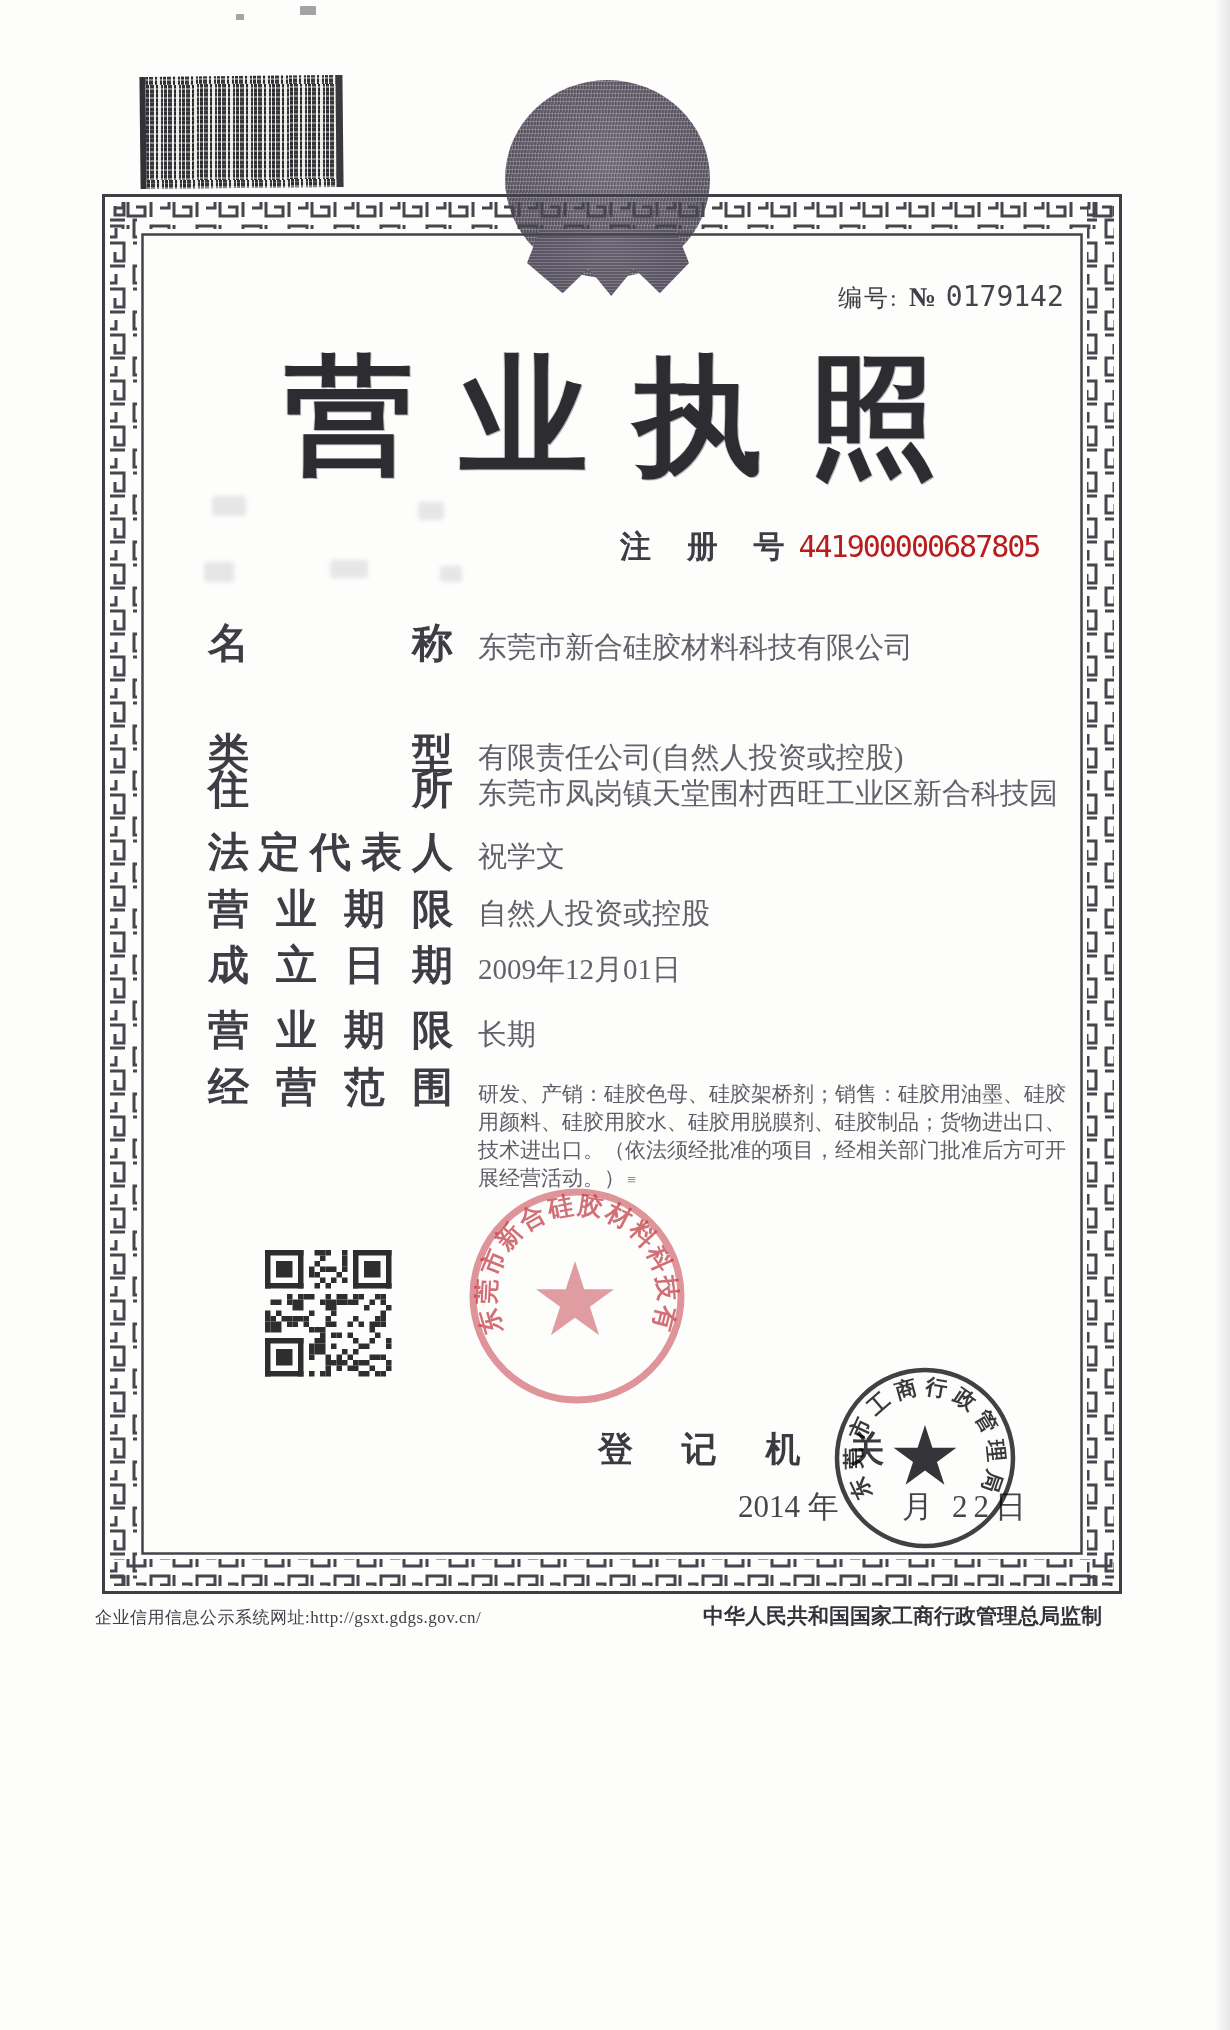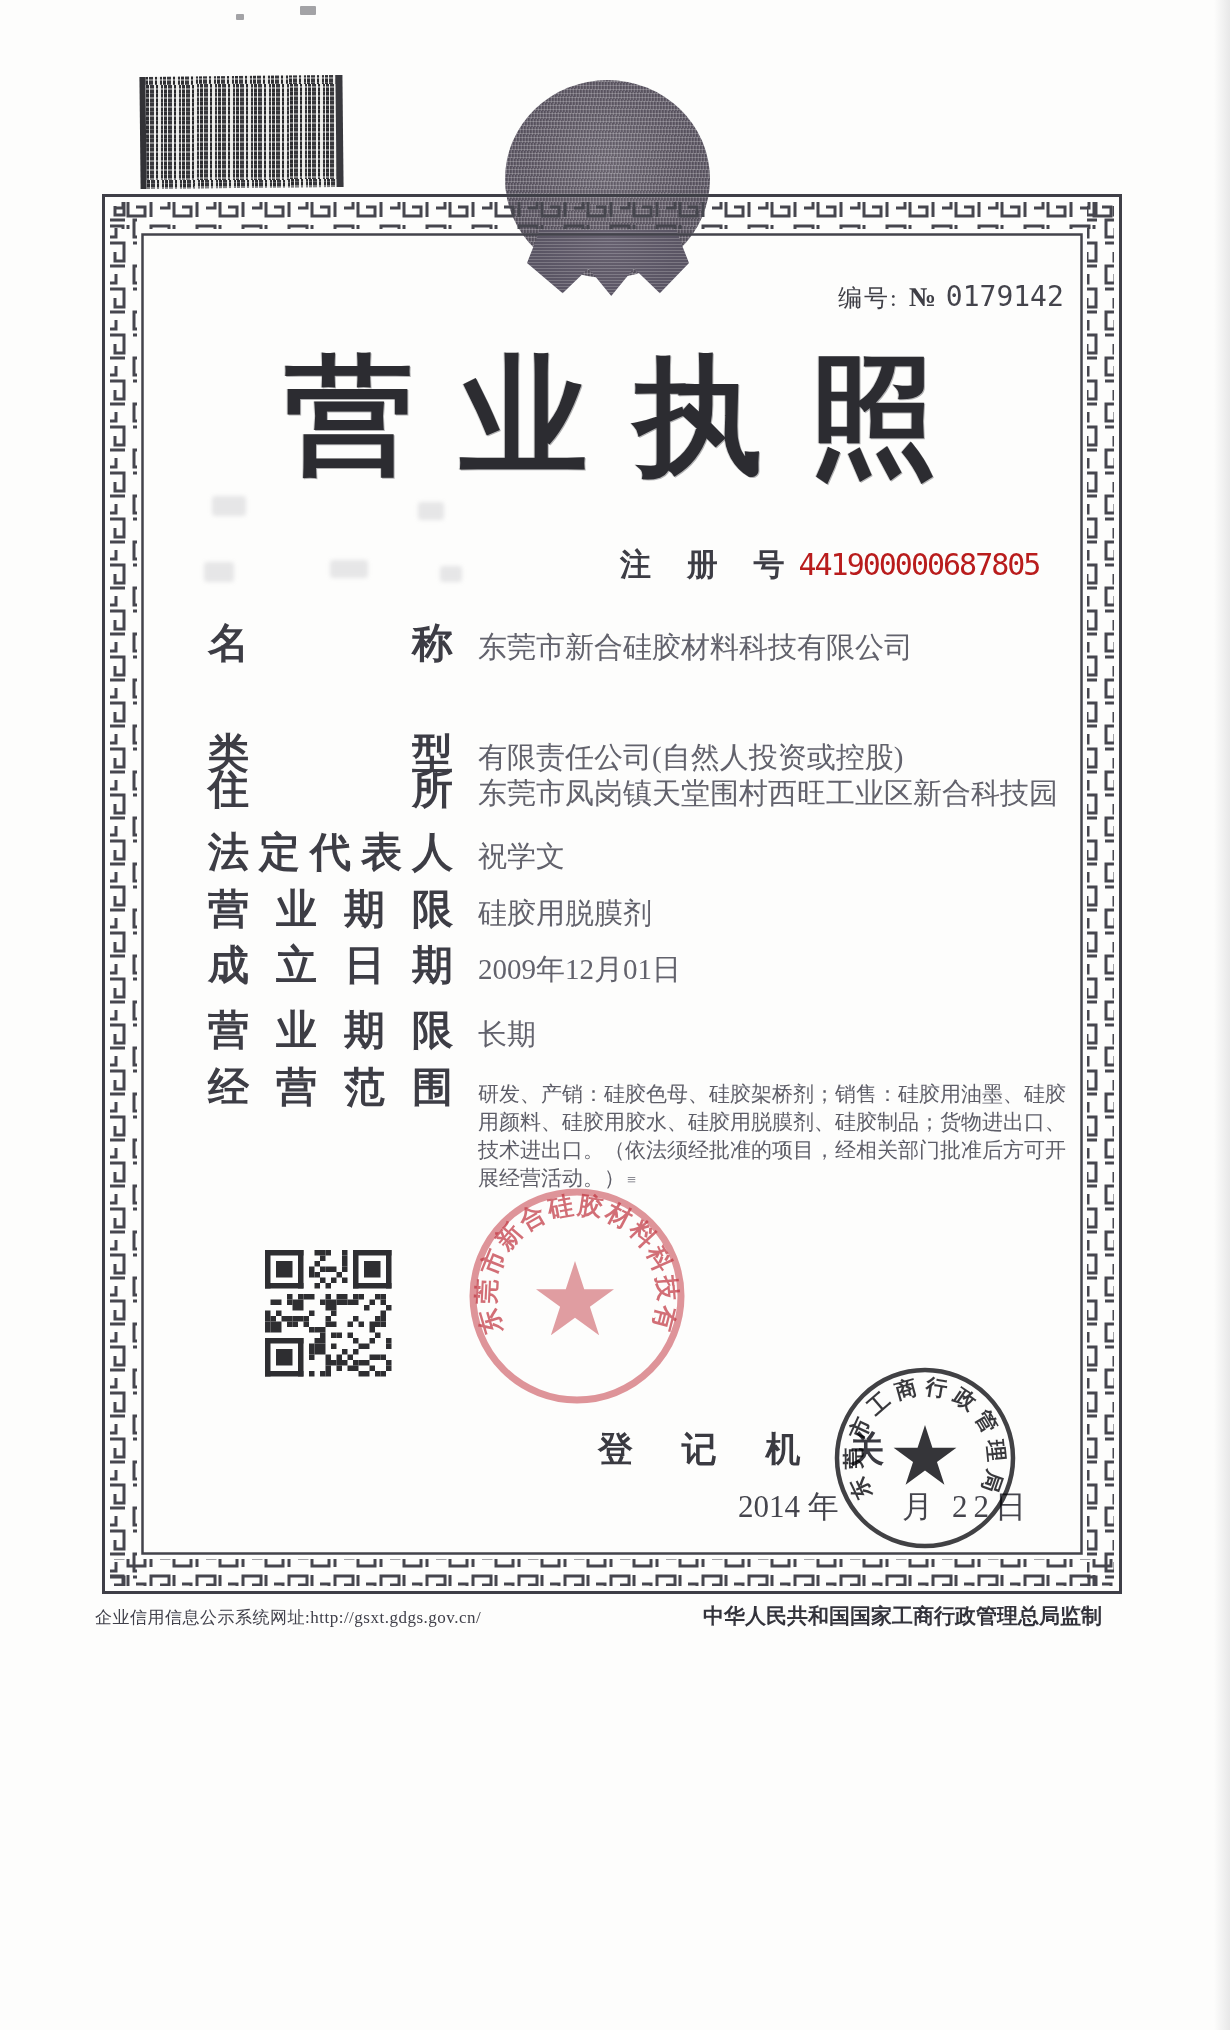--- a/index.html
+++ b/index.html
@@ -53,21 +53,21 @@
   .serial-mark{font-size:27px;font-weight:700;font-family:"Liberation Serif",serif;}
   .serial-number{font-size:28px;font-family:"DejaVu Sans Mono",monospace;letter-spacing:0px;color:#44444c;}
 
   .cert-title{left:285px;top:342px;width:652px;display:flex;justify-content:space-between;}
   .cert-title span{
     font-size:128px;line-height:1.15;font-weight:900;color:#2c2c31;
     font-family:"Liberation Sans",sans-serif;
     text-shadow:1px 1px 0 rgba(40,40,45,.35), -1px 0 0 rgba(40,40,45,.2);
   }
 
-  .regno-line{left:620px;top:544px;display:flex;align-items:baseline;}
+  .regno-line{left:620px;top:526px;display:flex;align-items:baseline;}
   .regno-label{font-size:31px;font-weight:600;letter-spacing:14px;color:#3d3d45;font-family:"Liberation Serif",serif;}
   .regno-number{font-size:30px;font-family:"DejaVu Sans Mono",monospace;letter-spacing:-2px;color:#b91c1c;}
 
   
   .field-row{left:208px;display:flex;align-items:baseline;}
   .field-label{
     display:inline-block;width:245px;flex:none;
     font-size:41px;font-weight:700;color:#3d3d45;line-height:1.05;
     font-family:"Liberation Serif",serif;
     text-align:justify;text-align-last:justify;text-justify:inter-character;
@@ -171,21 +171,21 @@
 <div class="abs field-row" style="top:768px;">
   <span class="field-label">住所</span>
   <span class="field-value">东莞市凤岗镇天堂围村西旺工业区新合科技园</span>
 </div>
 <div class="abs field-row" style="top:831px;">
   <span class="field-label">法定代表人</span>
   <span class="field-value">祝学文</span>
 </div>
 <div class="abs field-row" style="top:888px;">
   <span class="field-label">营业期限</span>
-  <span class="field-value">硅胶用脱膜剂</span>
+  <span class="field-value">自然人投资或控股</span>
 </div>
 <div class="abs field-row" style="top:944px;">
   <span class="field-label">成立日期</span>
   <span class="field-value">2009年12月01日</span>
 </div>
 <div class="abs field-row" style="top:1009px;">
   <span class="field-label">营业期限</span>
   <span class="field-value">长期</span>
 </div>
 <div class="abs field-row" style="top:1066px;">

